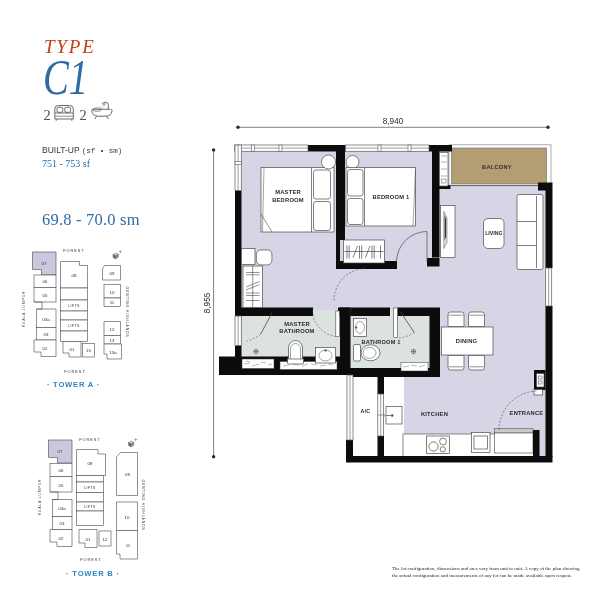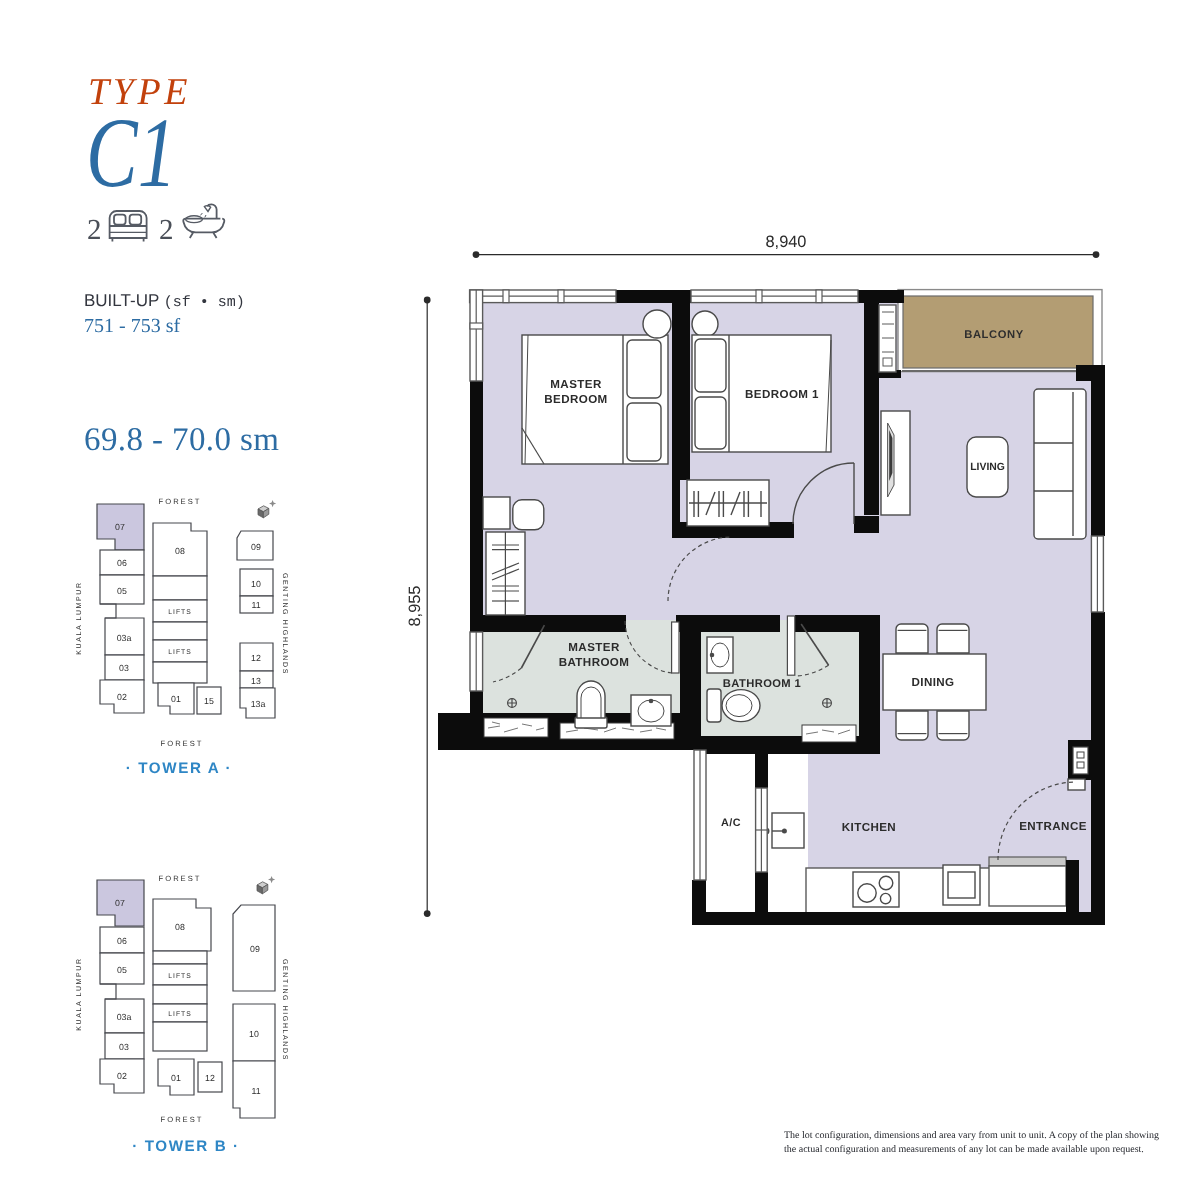--- a/index.html
+++ b/index.html
@@ -42,21 +42,21 @@
   </g>
 </svg>
 </div>
 
 <div class="abs" style="left:42px;top:145px;font-size:8.5px;color:#33363f;">BUILT-UP <span style="font-family:Liberation Mono, monospace;font-size:7.5px;">(sf • sm)</span></div>
 
 <div class="abs" style="left:42px;top:158px;font-family:'Liberation Serif',serif;font-size:10px;color:#2d6ca3;">751 - 753 sf</div>
 
 <div class="abs" style="left:42px;top:177.5px;font-family:'Liberation Serif',serif;font-size:16.5px;letter-spacing:0.2px;color:#2d6ca3;margin-top:32px;">69.8 - 70.0 sm</div>
 
-<div class="abs" style="left:30px;top:240px;width:125px;height:155px;">
+<div class="abs" style="left:14px;top:240px;width:125px;height:155px;">
 <svg width="125" height="155" viewBox="30 240 125 155" font-family="Liberation Sans,sans-serif">
 
   <text x="90" y="252" font-size="3.8" letter-spacing="1" fill="#2f2f2f" text-anchor="middle">FOREST</text>
 
   <g stroke="#555" stroke-width="0.4">
     <path d="M129,254.5 l2.8,-1.6 2.6,1.3 -2.7,1.7 z" fill="#cfcfcf"></path>
     <path d="M129,254.5 l2.7,1.4 v3 l-2.7,-1.5 z" fill="#6a6a6a"></path>
     <path d="M134.4,254.2 l-2.7,1.7 v3 l2.7,-1.8 z" fill="#9a9a9a"></path>
     <path d="M136.3,250 l0.5,1.3 1.3,0.5 -1.3,0.5 -0.5,1.3 -0.5,-1.3 -1.3,-0.5 1.3,-0.5 z" fill="#8a8a8a" stroke="none"></path>
   </g>

